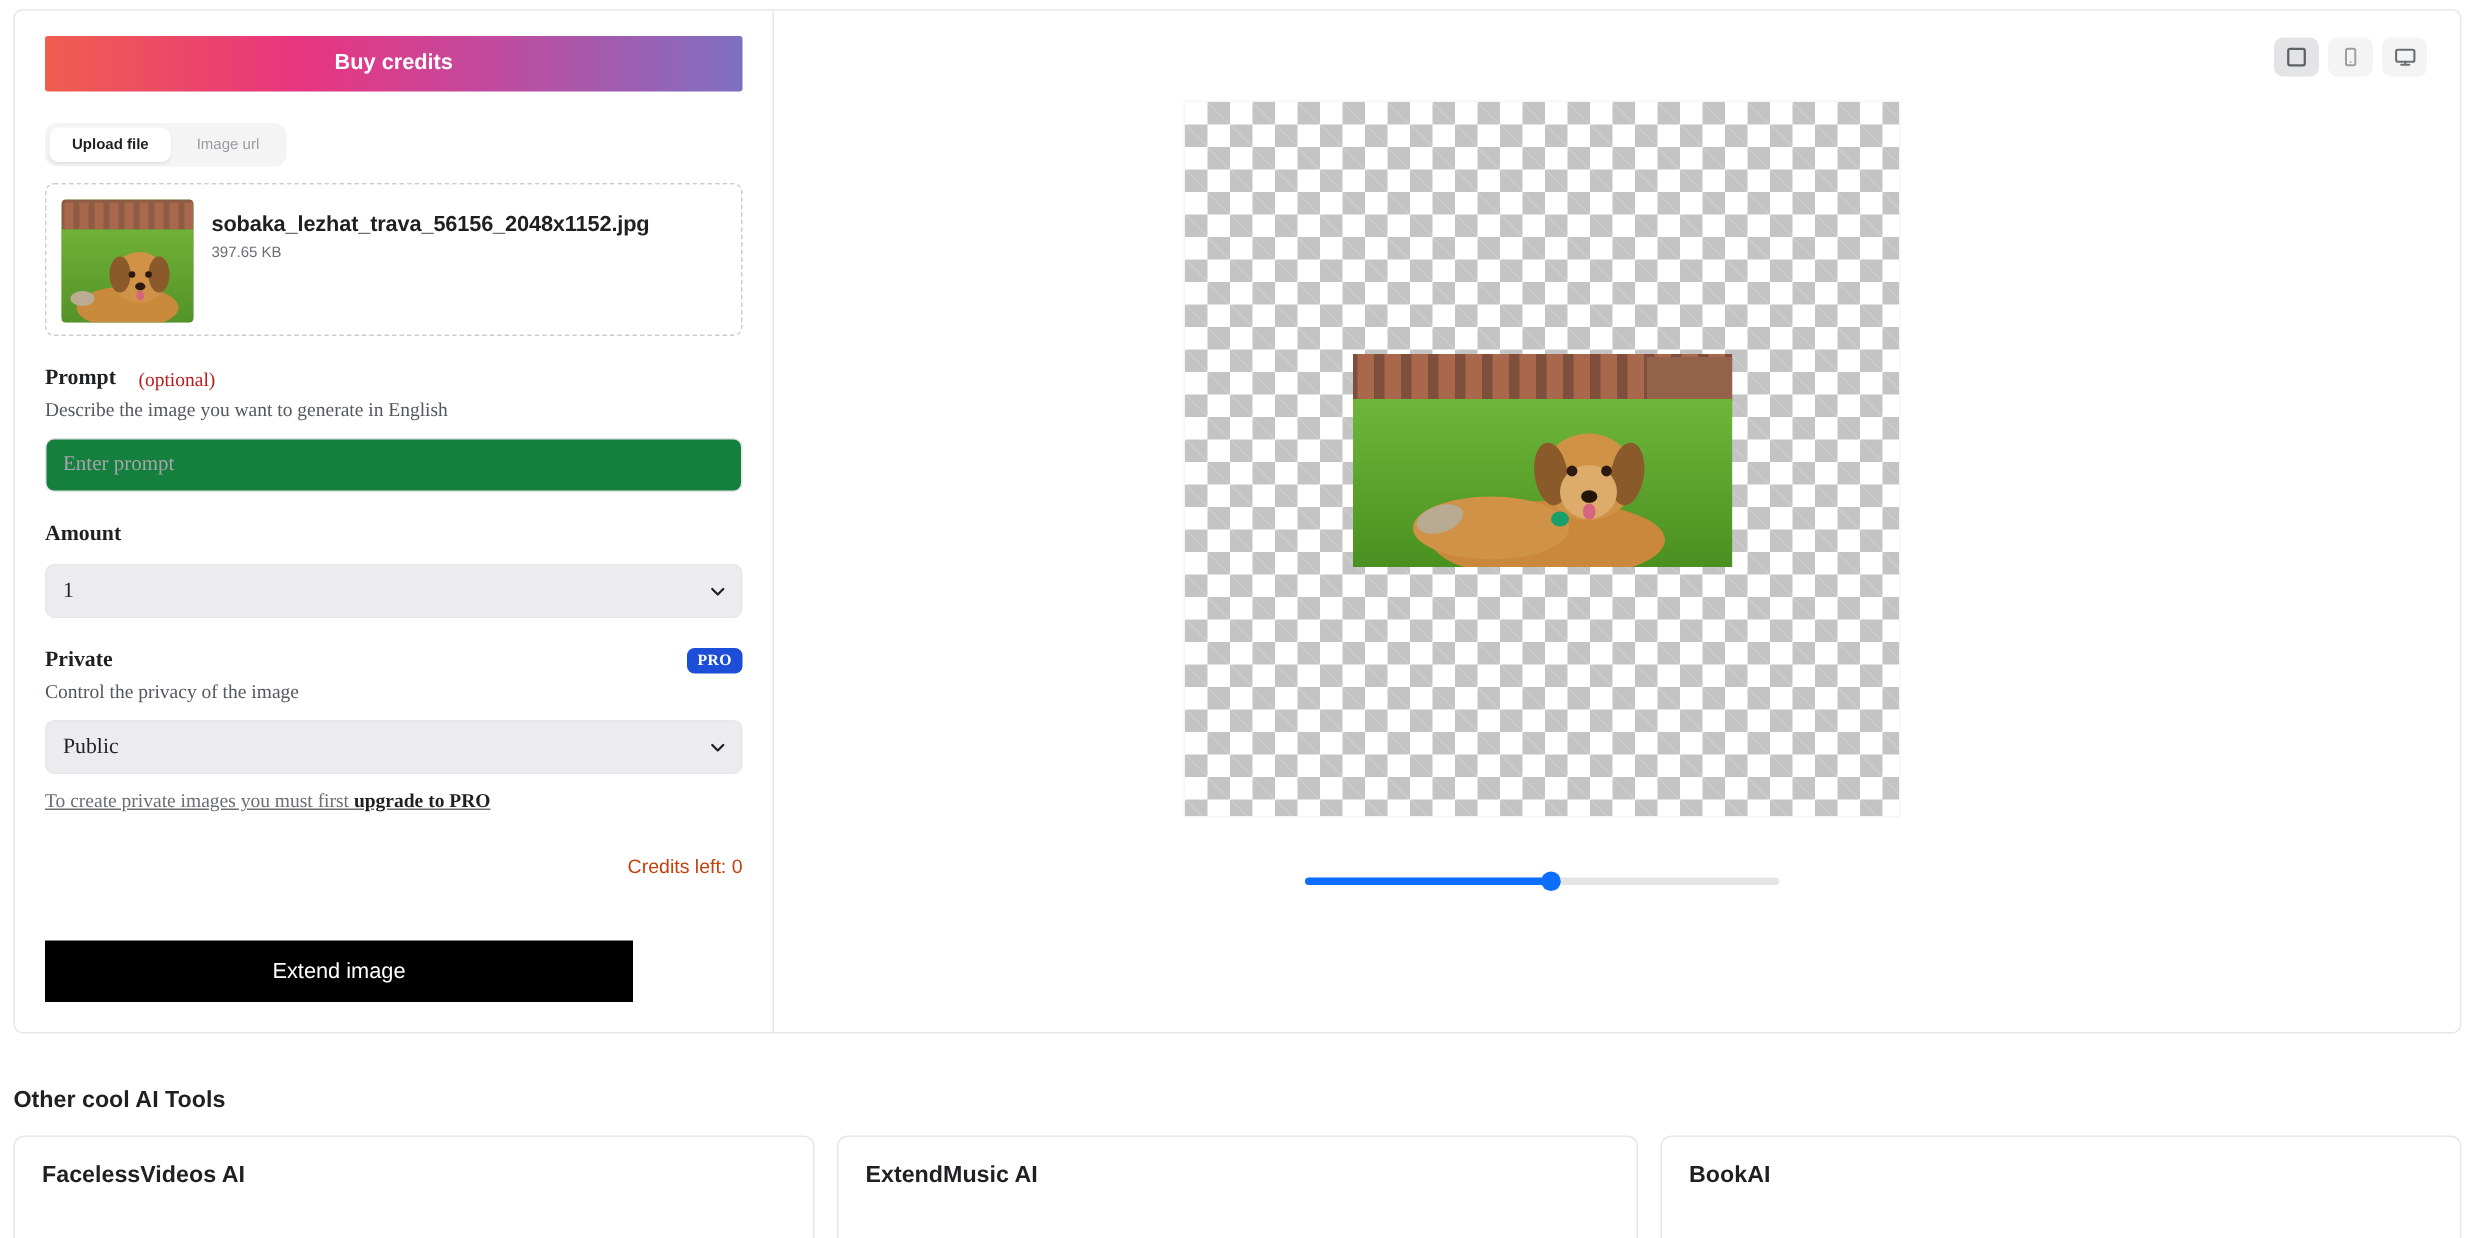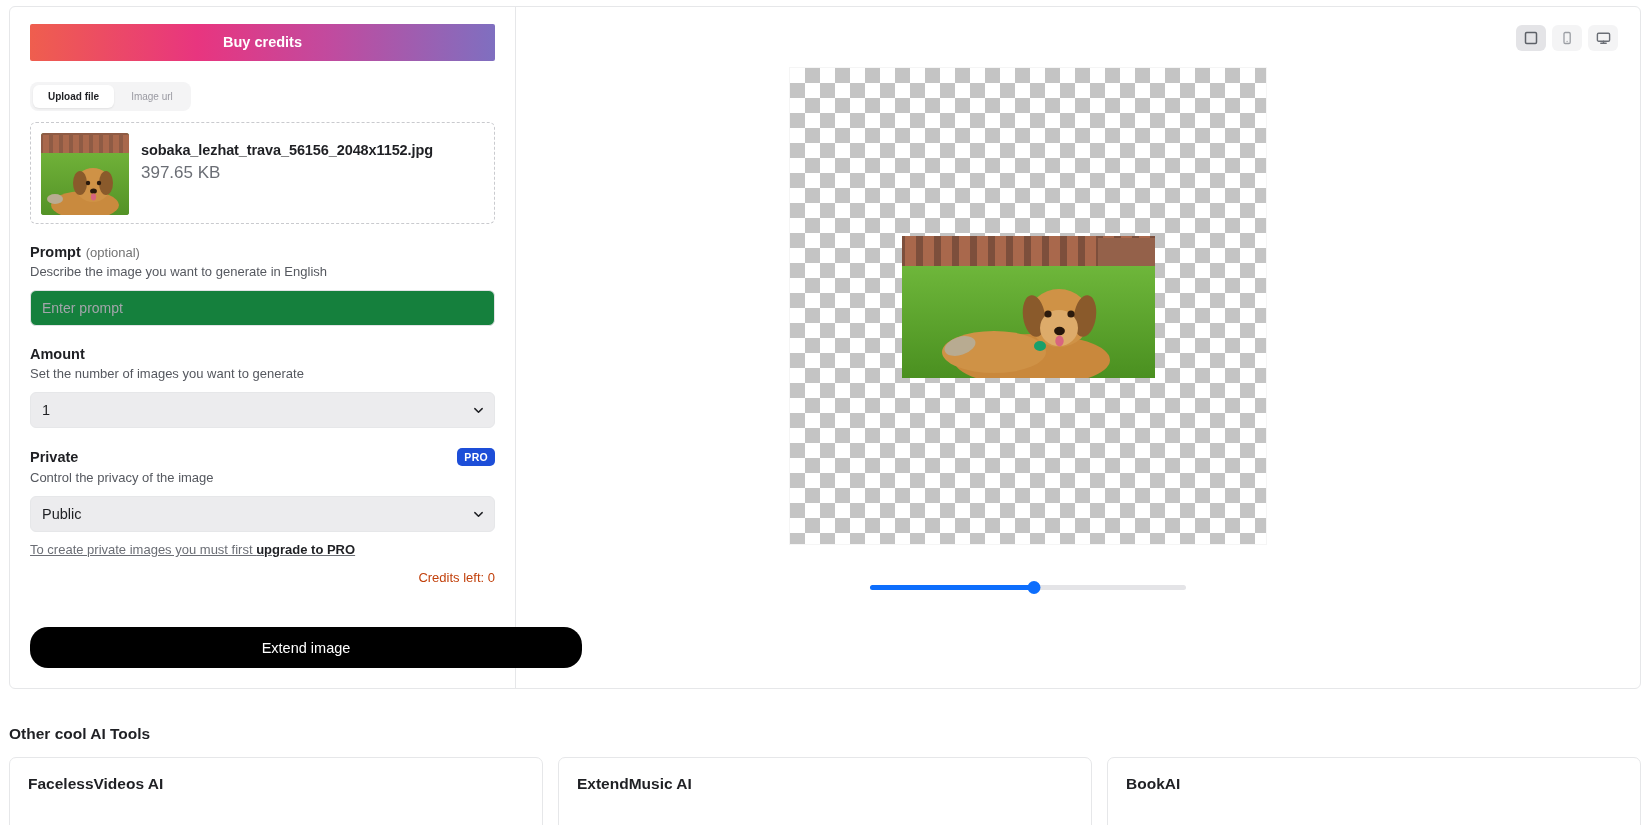--- a/index.html
+++ b/index.html
@@ -97,39 +97,39 @@
   }
   .thumb svg { display:block; width:100%; height:100%; }
   .file-meta { padding-top: 9px; }
   .file-name {
     font-size: 14.5px;
     font-weight: bold;
     color: #1f2024;
     letter-spacing: -.1px;
   }
   .file-size {
-    font-size: 17px;
+    font-size: 10px;
     color: #6b6e75;
     margin-top: 5px;
   }
 
   
-  .field { margin-top: 20px; }
+  .field { margin-top: 20px; font-family: Liberation Serif, serif; }
   .field-label {
     font-size: 14.5px;
     font-weight: bold;
     color: #1f2024;
     display: flex;
     align-items: center;
   }
   .label-optional {
     font-weight: normal;
-    color: #737373;
+    color: #b91c1c;
     font-size: 13px;
-    margin-left: 5px;
+    margin-left: 15px;
   }
   .pro-badge {
     margin-left: auto;
     background: #1d4ed8;
     color: #fff;
     font-size: 10.5px;
     font-weight: bold;
     border-radius: 5px;
     padding: 3px 7px 3px 7px;
     letter-spacing: .3px;
@@ -194,25 +194,25 @@
     right: 20px;
     top: 563px;
     font-size: 13px;
     color: #c2410c;
   }
 
   .extend-btn {
     position: absolute;
     left: 20px;
     top: 620px;
-    width: 552px;
+    width: 392px;
     height: 41px;
     background: #000000;
     border: none;
-    border-radius: 18px;
+    border-radius: 0;
     color: #fff;
     font-size: 14.5px;
     font-family: inherit;
     cursor: pointer;
   }
 
   
   .right-col {
     flex: 1;
     position: relative;
@@ -386,21 +386,20 @@
       </div>
       <div class="field-help">Describe the image you want to generate in English</div>
       <input class="text-input" type="text" placeholder="Enter prompt" style="">
     </div>
 
     
     <div class="field">
       <div class="field-label">
         <span>Amount</span>
       </div>
-      <div class="field-help">Set the number of images you want to generate</div>
       <div class="select-wrap">
         <select class="select-box">
           <option>1</option>
         </select>
         <svg class="select-chev" viewBox="0 0 12 12">
           <path d="M2 4.5 L6 8.5 L10 4.5" fill="none" stroke="#1f2024" stroke-width="1.6" stroke-linecap="round" stroke-linejoin="round"></path>
         </svg>
       </div>
     </div>
 

